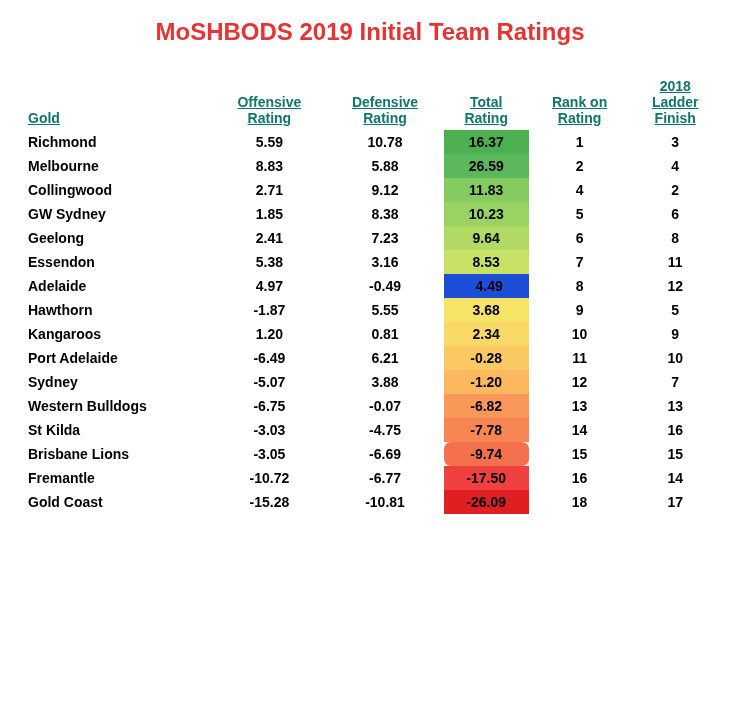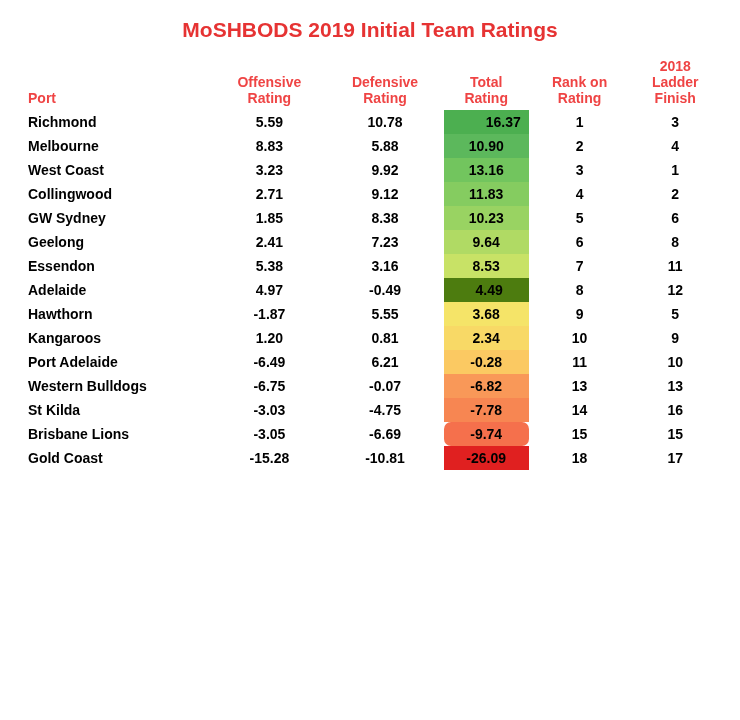--- a/index.html
+++ b/index.html
@@ -9,58 +9,59 @@
       background: #fff;
       font-family: Arial, sans-serif;
       font-size: 14px;
     }
     .page-container {
       padding: 10px 20px 20px 20px;
     }
     h1 {
       text-align: center;
       color: #e63333;
-      font-size: 21px;
-      font-weight: bold;
-      margin-bottom: 12px;
+      font-size: 24px;
+      font-weight: bold;
+      margin-bottom: 28px;
       padding-top: 8px;
     }
     table {
       border-collapse: collapse;
       width: 100%;
     }
     th, td {
       padding: 4px 8px;
       text-align: center;
     }
     th.team-col, td.team-col {
       text-align: left;
     }
     thead tr th {
       font-weight: bold;
-      color: #ef4444;
+      color: #0f766e;
       vertical-align: bottom;
+      text-decoration: underline;
     }
     tbody tr td {
       font-weight: bold;
     }
     .total-rating-cell {
       font-weight: bold;
     }
   </style>
 </head>
 <body>
 
 <div class="page-container">
   <h1>MoSHBODS 2019 Initial Team Ratings</h1>
   <table>
     <thead>
       <tr>
         <th class="team-col">
-          <span>Port</span>
+          <span>Gold</span>
         </th>
         <th>
           Offensive<br>Rating
         </th>
         <th>
           Defensive<br>Rating
         </th>
         <th>
           Total<br>Rating
         </th>
@@ -70,39 +71,31 @@
         <th>
           2018<br>Ladder<br>Finish
         </th>
       </tr>
     </thead>
     <tbody id="table-body">
     <tr>
           <td class="team-col">Richmond</td>
           <td>5.59</td>
           <td>10.78</td>
-          <td class="total-rating-cell" style="background-color: rgb(76, 175, 80); color: rgb(0, 0, 0); text-align: right;">16.37</td>
+          <td class="total-rating-cell" style="background-color: rgb(76, 175, 80); color: rgb(0, 0, 0);">16.37</td>
           <td>1</td>
           <td>3</td>
         </tr>
         <tr>
           <td class="team-col">Melbourne</td>
           <td>8.83</td>
           <td>5.88</td>
-          <td class="total-rating-cell" style="background-color: rgb(92, 184, 92); color: rgb(0, 0, 0);">10.90</td>
+          <td class="total-rating-cell" style="background-color: rgb(92, 184, 92); color: rgb(0, 0, 0);">26.59</td>
           <td>2</td>
           <td>4</td>
-        </tr>
-        <tr>
-          <td class="team-col">West Coast</td>
-          <td>3.23</td>
-          <td>9.92</td>
-          <td class="total-rating-cell" style="background-color: rgb(114, 197, 94); color: rgb(0, 0, 0);">13.16</td>
-          <td>3</td>
-          <td>1</td>
         </tr>
         <tr>
           <td class="team-col">Collingwood</td>
           <td>2.71</td>
           <td>9.12</td>
           <td class="total-rating-cell" style="background-color: rgb(133, 204, 96); color: rgb(0, 0, 0);">11.83</td>
           <td>4</td>
           <td>2</td>
         </tr>
         <tr>
@@ -126,21 +119,21 @@
           <td>5.38</td>
           <td>3.16</td>
           <td class="total-rating-cell" style="background-color: rgb(200, 226, 102); color: rgb(0, 0, 0);">8.53</td>
           <td>7</td>
           <td>11</td>
         </tr>
         <tr>
           <td class="team-col">Adelaide</td>
           <td>4.97</td>
           <td>-0.49</td>
-          <td class="total-rating-cell" style="background-color: #4d7c0f; color: rgb(0, 0, 0); padding-left: 14px;">4.49</td>
+          <td class="total-rating-cell" style="background-color: #1d4ed8; color: rgb(0, 0, 0); padding-left: 14px;">4.49</td>
           <td>8</td>
           <td>12</td>
         </tr>
         <tr>
           <td class="team-col">Hawthorn</td>
           <td>-1.87</td>
           <td>5.55</td>
           <td class="total-rating-cell" style="background-color: rgb(245, 228, 104); color: rgb(0, 0, 0);">3.68</td>
           <td>9</td>
           <td>5</td>
@@ -155,20 +148,28 @@
         </tr>
         <tr>
           <td class="team-col">Port Adelaide</td>
           <td>-6.49</td>
           <td>6.21</td>
           <td class="total-rating-cell" style="background-color: rgb(251, 201, 98); color: rgb(0, 0, 0);">-0.28</td>
           <td>11</td>
           <td>10</td>
         </tr>
         <tr>
+          <td class="team-col">Sydney</td>
+          <td>-5.07</td>
+          <td>3.88</td>
+          <td class="total-rating-cell" style="background-color: rgb(251, 184, 94); color: rgb(0, 0, 0);">-1.20</td>
+          <td>12</td>
+          <td>7</td>
+        </tr>
+        <tr>
           <td class="team-col">Western Bulldogs</td>
           <td>-6.75</td>
           <td>-0.07</td>
           <td class="total-rating-cell" style="background-color: rgb(249, 152, 88); color: #000000;">-6.82</td>
           <td>13</td>
           <td>13</td>
         </tr>
         <tr>
           <td class="team-col">St Kilda</td>
           <td>-3.03</td>
@@ -179,20 +180,28 @@
         </tr>
         <tr>
           <td class="team-col">Brisbane Lions</td>
           <td>-3.05</td>
           <td>-6.69</td>
           <td class="total-rating-cell" style="background-color: rgb(245, 112, 76); color: rgb(0, 0, 0); border-radius: 7px;">-9.74</td>
           <td>15</td>
           <td>15</td>
         </tr>
         <tr>
+          <td class="team-col">Fremantle</td>
+          <td>-10.72</td>
+          <td>-6.77</td>
+          <td class="total-rating-cell" style="background-color: rgb(240, 64, 64); color: rgb(0, 0, 0);">-17.50</td>
+          <td>16</td>
+          <td>14</td>
+        </tr>
+        <tr>
           <td class="team-col">Gold Coast</td>
           <td>-15.28</td>
           <td>-10.81</td>
           <td class="total-rating-cell" style="background-color: rgb(224, 32, 32); color: rgb(0, 0, 0);">-26.09</td>
           <td>18</td>
           <td>17</td>
         </tr>
       </tbody>
   </table>
 </div>

